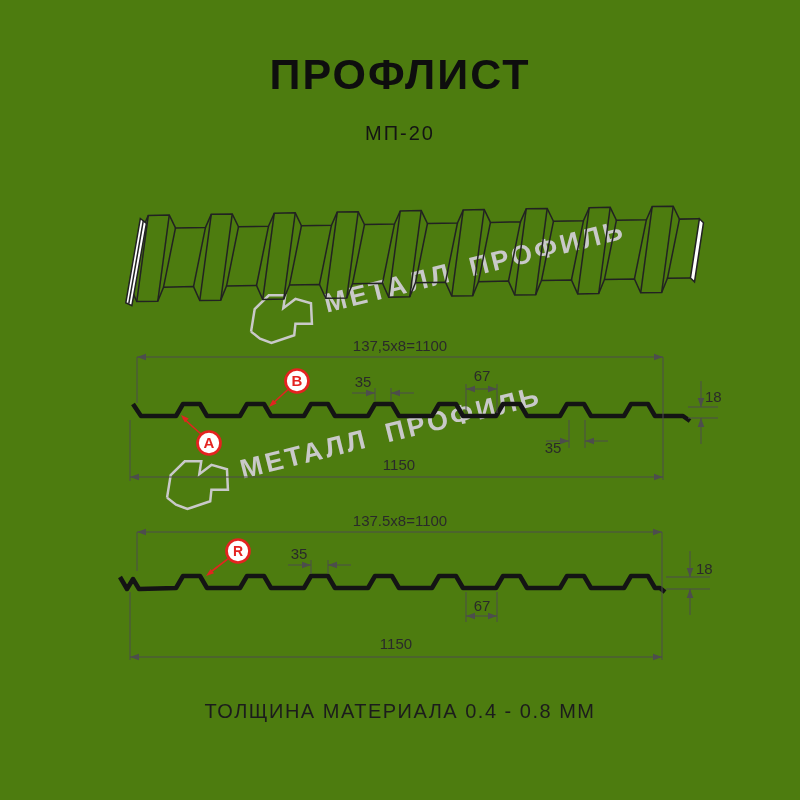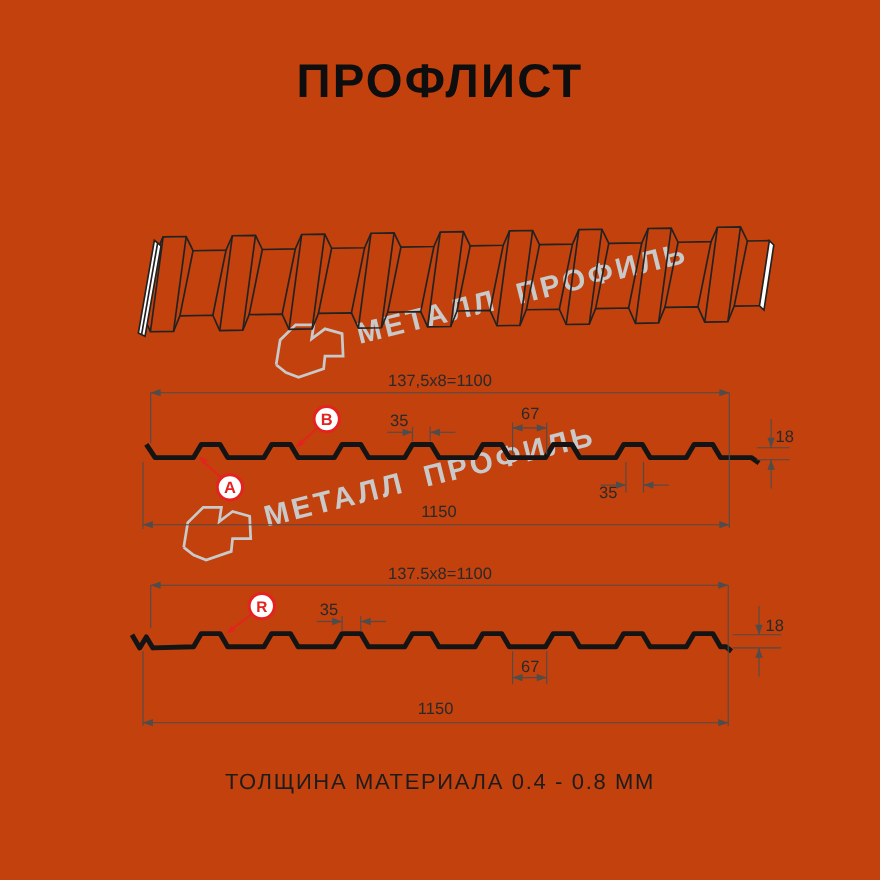--- a/index.html
+++ b/index.html
@@ -1,16 +1,16 @@
 <!DOCTYPE html>
 <html><head>
 <meta charset="utf-8">
 <style>
   html,body{margin:0;padding:0;background:#ffffff;}
-  .page{position:relative;width:800px;height:800px;background:#c2410c;overflow:hidden;
+  .page{position:relative;width:800px;height:800px;background:#4d7c0f;overflow:hidden;
         font-family:"Liberation Sans",sans-serif;}
   .title{position:absolute;left:0;top:50px;width:800px;text-align:center;
          font-size:43px;font-weight:800;letter-spacing:2px;color:#0e0e0e;}
   .subtitle{position:absolute;left:0;top:122px;width:800px;text-align:center;
          font-size:20px;font-weight:500;letter-spacing:2px;color:#141414;}
   .footer{position:absolute;left:0;top:700px;width:800px;text-align:center;
          font-size:20px;font-weight:500;letter-spacing:1.5px;color:#1c1c1c;}
   .wm{position:absolute;display:flex;align-items:flex-end;gap:10px;
       transform:rotate(-14deg);transform-origin:0 100%;pointer-events:none;}
   .wm .wmtext{font-size:27px;font-weight:700;letter-spacing:3px;word-spacing:8px;
@@ -18,20 +18,21 @@
   svg.draw{position:absolute;left:0;top:0;}
   .dim{font-family:"Liberation Sans",sans-serif;font-size:15px;fill:#2a2a2a;}
   .lbl{font-family:"Liberation Sans",sans-serif;font-size:15px;font-weight:bold;fill:#e42320;}
 </style>
 </head>
 <body>
 
 <div class="page">
 
   <div class="title">ПРОФЛИСТ</div>
+  <div class="subtitle">МП-20</div>
 
   <div class="wm" style="left:252px;top:296px;">
     <svg width="72" height="56" viewBox="0 0 72 56">
       <polyline points="4,36 13,15 30,5 46,9 41,21 55,15 69,23 65,43 49,39 45,50 21,52 11,45 4,36" fill="none" stroke="#c9c9c9" stroke-width="2.5" stroke-linejoin="miter"></polyline>
     </svg>
     <span class="wmtext">МЕТАЛЛ ПРОФИЛЬ</span>
   </div>
 
   <div class="wm" style="left:168px;top:462px;">
     <svg width="72" height="56" viewBox="0 0 72 56">

